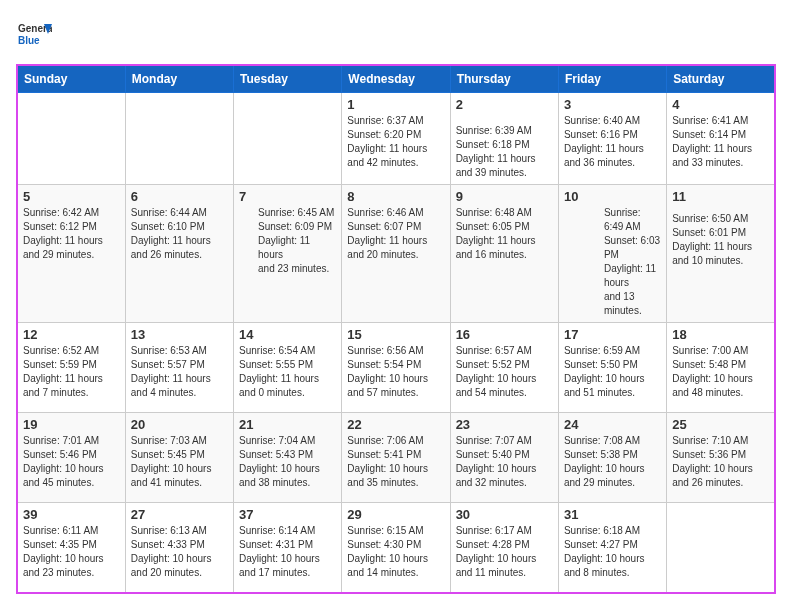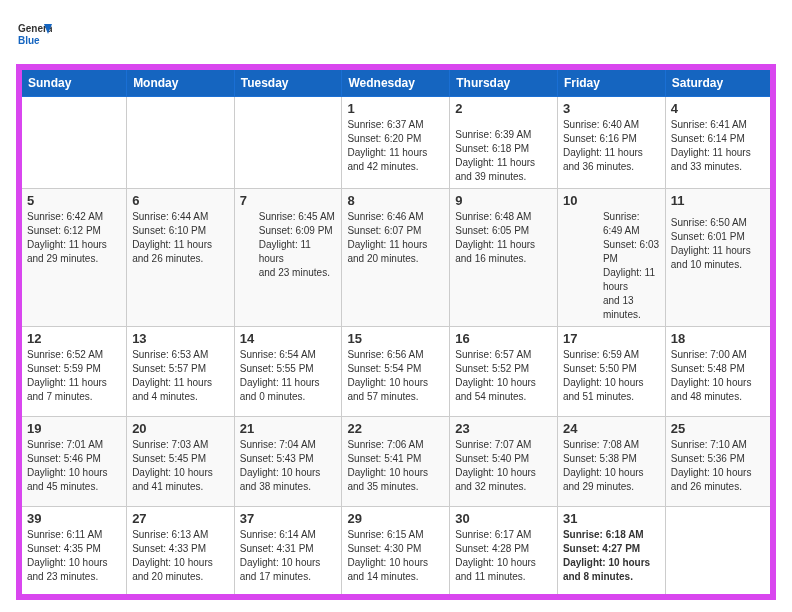--- a/index.html
+++ b/index.html
@@ -38,21 +38,21 @@
       font-weight: bold;
       color: #333;
     }
     .location {
       font-size: 14px;
       color: #555;
     }
     .calendar {
       width: 100%;
       border-collapse: collapse;
-      border: 6px solid #d946ef;
+      border: 2px solid #d946ef;
       font-size: 11px;
     }
     .calendar th {
       background-color: #1565c0;
       color: #fff;
       text-align: left;
       padding: 6px 6px;
       font-size: 12px;
       font-weight: bold;
       border: 1px solid #1a6fd4;
@@ -335,21 +335,21 @@
         </td>
         <td>
           <span class="day-number">30</span>
           <div class="day-info" style="white-space: pre-line;">Sunrise: 6:17 AM
 Sunset: 4:28 PM
 Daylight: 10 hours
 and 11 minutes.</div>
         </td>
         <td>
           <span class="day-number">31</span>
-          <div class="day-info" style="white-space: pre-line; font-weight: bold;">Sunrise: 6:18 AM
+          <div class="day-info" style="white-space: pre-line;">Sunrise: 6:18 AM
 Sunset: 4:27 PM
 Daylight: 10 hours
 and 8 minutes.</div>
         </td>
         <td class="empty-cell"></td>
       </tr>
     </tbody>
 </table>
 
 </body></html>

